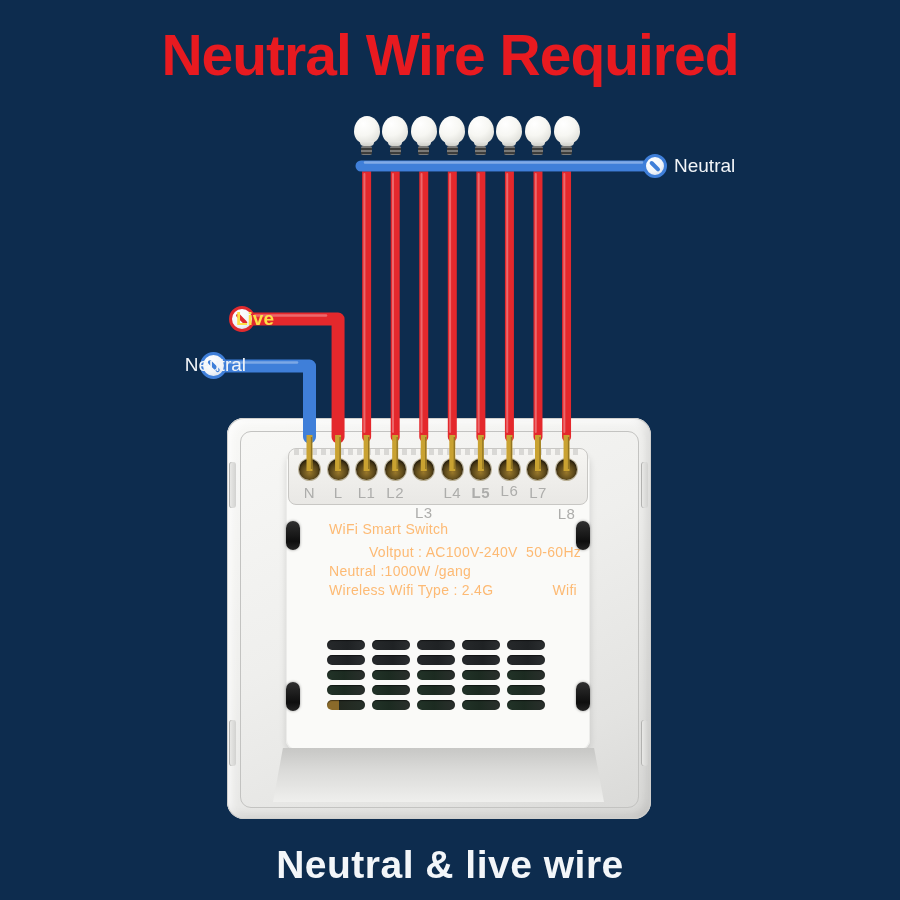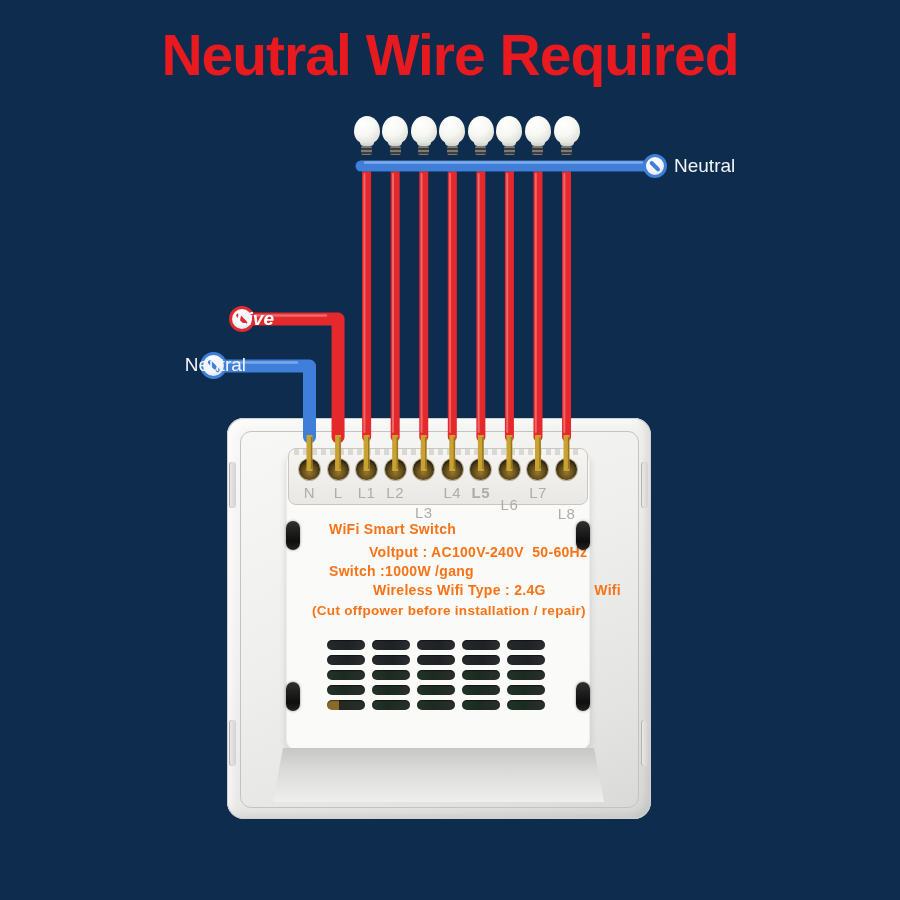--- a/index.html
+++ b/index.html
@@ -63,22 +63,22 @@
   .screw-hole{
     position:absolute;width:21px;height:21px;border-radius:50%;z-index:14;
     background:radial-gradient(circle at 50% 64%,#9a782a 0%,#6b5520 34%,#463613 62%,#2c2310 100%);
     box-shadow:inset 0 1px 2px rgba(0,0,0,0.6),0 0 0 1px #bdb49a;
   }
   .terminal-label{
     position:absolute;width:30px;text-align:center;z-index:14;
     font-size:15px;color:#adadab;letter-spacing:0.5px;
   }
   .info-line{
-    position:absolute;z-index:14;color:#f97316;font-size:14px;
-    letter-spacing:0.3px;white-space:pre;font-weight:bold;
+    position:absolute;z-index:14;color:#fdba74;font-size:14px;
+    letter-spacing:0.3px;white-space:pre;
   }
   #info-wifi-row{display:flex;justify-content:space-between;width:248px;}
   #info-warning{font-size:13.5px;}
   .clip{
     position:absolute;width:14px;height:29px;border-radius:7px;z-index:14;
     background:linear-gradient(180deg,#303030,#0e0e0e 70%,#242424);
     box-shadow:0 0 3px rgba(0,0,0,0.4);
   }
   #vents{
     left:327px;top:640px;width:218px;height:70px;z-index:14;
@@ -116,21 +116,21 @@
     border:3.5px solid var(--ring);
   }
   .screw-conn::after{
     content:"";position:absolute;left:50%;top:50%;width:72%;height:3.5px;
     border-radius:2px;background:var(--ring);
     transform:translate(-50%,-50%) rotate(45deg);
   }
 
   
   .wire-label{position:absolute;z-index:55;font-size:19px;}
-  #label-live{color:#ffffff;font-weight:bold;font-style:italic;}
+  #label-live{color:#fde047;font-weight:bold;}
   #label-neutral-left{color:#f2f5f8;}
   #label-neutral-top{color:#f2f5f8;}
 
   #wires{left:0;top:0;z-index:30;pointer-events:none;}
 </style>
 </head>
 <body>
 
 <div id="stage">
 
@@ -155,35 +155,34 @@
       <div class="terminal-label" style="left: 351.62px; top: 484px;">L1</div>
       <div class="screw-hole" style="left: 384.68px; top: 459px;"></div>
       <div class="terminal-label" style="left: 380.18px; top: 484px;">L2</div>
       <div class="screw-hole" style="left: 413.24px; top: 459px;"></div>
       <div class="terminal-label" style="left: 408.74px; top: 504px;">L3</div>
       <div class="screw-hole" style="left: 441.8px; top: 459px;"></div>
       <div class="terminal-label" style="left: 437.3px; top: 484px;">L4</div>
       <div class="screw-hole" style="left: 470.36px; top: 459px;"></div>
       <div class="terminal-label" style="left: 465.86px; top: 484px; font-weight: bold;">L5</div>
       <div class="screw-hole" style="left: 498.92px; top: 459px;"></div>
-      <div class="terminal-label" style="left: 494.42px; top: 496px;">L6</div>
+      <div class="terminal-label" style="left: 494.42px; top: 482px;">L6</div>
       <div class="screw-hole" style="left: 527.48px; top: 459px;"></div>
       <div class="terminal-label" style="left: 522.98px; top: 484px; text-align: center;">L7</div>
       <div class="screw-hole" style="left: 556.04px; top: 459px;"></div>
       <div class="terminal-label" style="left: 551.54px; top: 505px;">L8</div>
     </div>
 
   <div class="info-line" style="left:329px;top:521px;">WiFi Smart Switch</div>
   <div class="info-line" style="left:329px;top:544px;margin-left:40px;">Voltput : AC100V-240V  50-60Hz</div>
-  <div class="info-line" style="left:329px;top:563px;">Switch :1000W /gang</div>
-  <div class="info-line" id="info-wifi-row" style="left:329px;top:582px;margin-left:44px;">
+  <div class="info-line" style="left:329px;top:563px;">Neutral :1000W /gang</div>
+  <div class="info-line" id="info-wifi-row" style="left:329px;top:582px;">
     <span>Wireless Wifi Type : 2.4G</span>
     <span>Wifi</span>
   </div>
-  <div class="info-line" id="info-warning" style="left:312px;top:603px;">(Cut offpower before installation / repair)</div>
 
   <div class="clip" style="left:286px;top:521px;"></div>
   <div class="clip" style="left:576px;top:521px;"></div>
   <div class="clip" style="left:286px;top:682px;"></div>
   <div class="clip" style="left:576px;top:682px;"></div>
 
   <div id="vents" class="abs">
       <div class="vent"></div>
       <div class="vent"></div>
       <div class="vent"></div>
@@ -301,14 +300,15 @@
     </div>
 
   <div class="screw-conn" style="left:229px;top:306px;width:26px;height:26px;--ring:#e02a2e;"></div>
   <div class="screw-conn" style="left:200px;top:352px;width:27px;height:27px;--ring:#3f7fd9;"></div>
   <div class="screw-conn" style="left:643px;top:154px;width:24px;height:24px;--ring:#3f7fd9;"></div>
 
   <div class="wire-label" id="label-live" style="right:674px;top:308px;">Live</div>
   <div class="wire-label" id="label-neutral-left" style="right:702px;top:354px;">Neutral</div>
   <div class="wire-label" id="label-neutral-top" style="left:674px;top:155px;">Neutral</div>
 
+  <div id="caption" class="abs">Neutral &amp; live wire</div>
 
 </div>
 
 </body></html>

